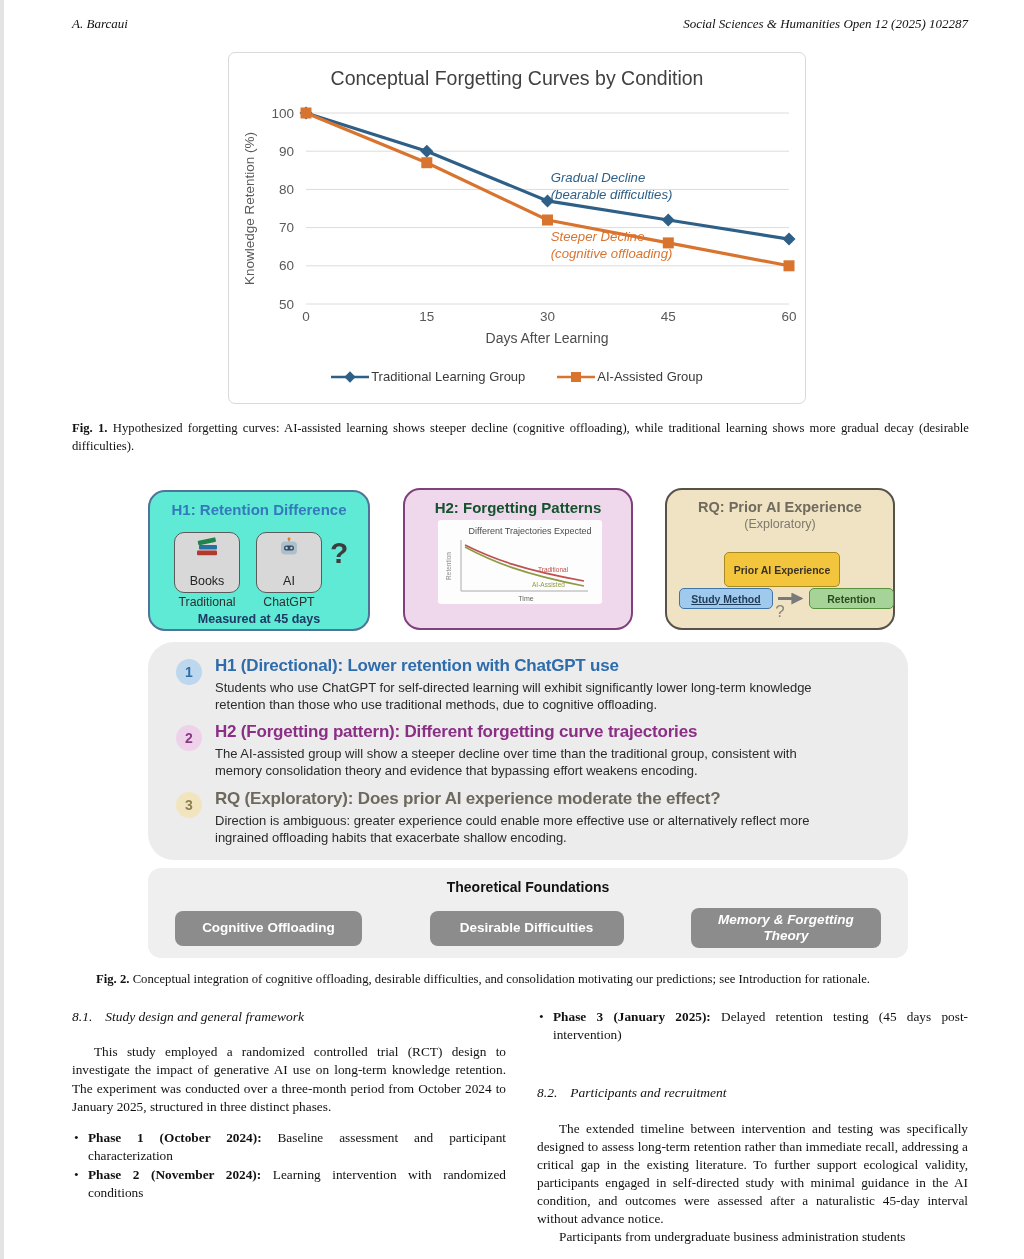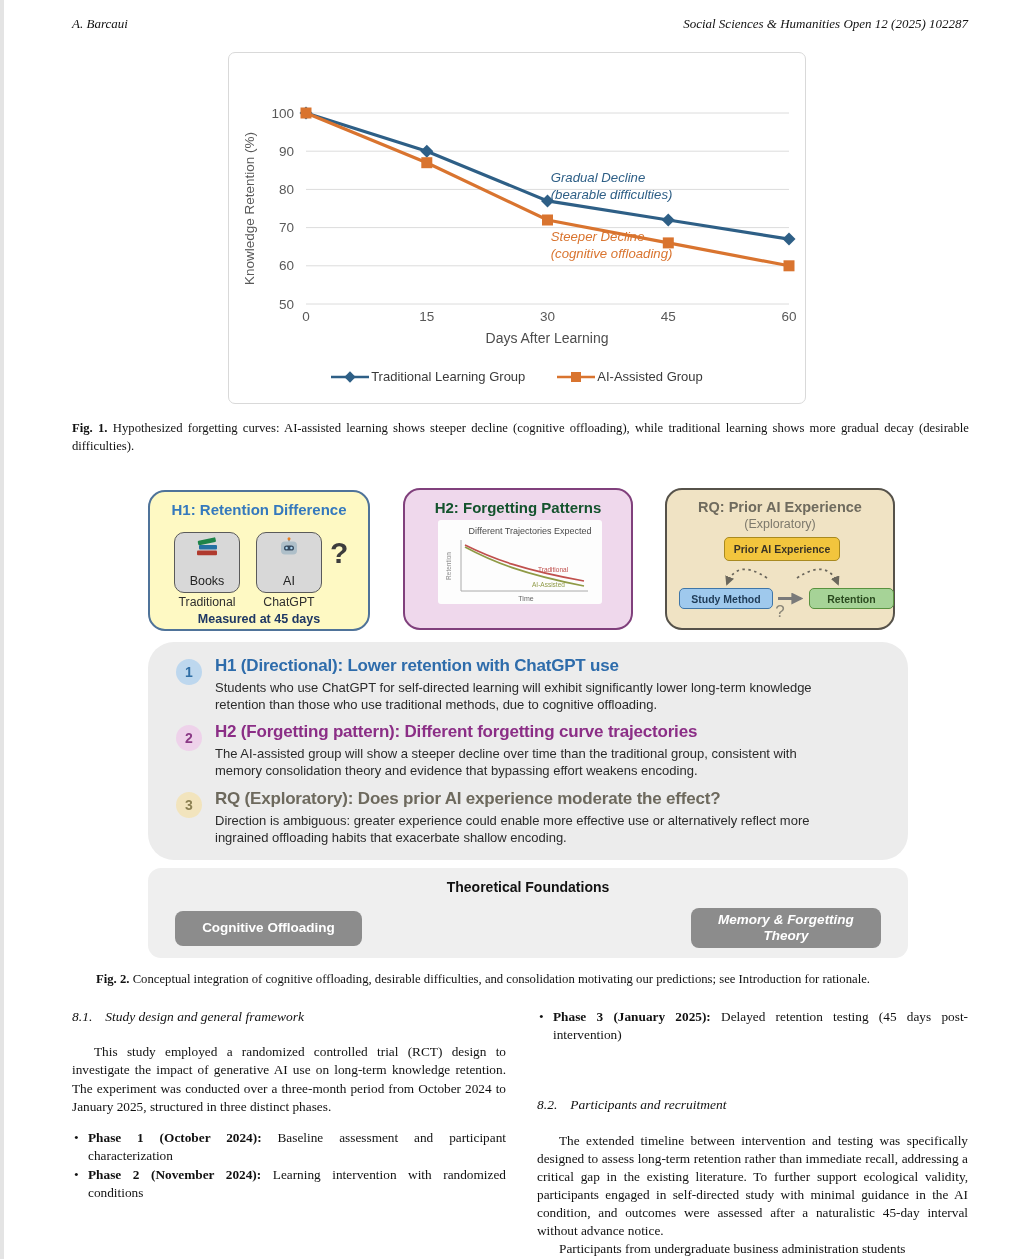--- a/index.html
+++ b/index.html
@@ -44,22 +44,22 @@
   .h1-q{position:absolute;left:180px;top:44px;font-size:30px;font-weight:bold;color:#3d3d3d;}
   .card-cap{position:absolute;top:103px;width:66px;text-align:center;font-size:12.3px;color:#2f2f2f;}
   .card-cap.c1{left:24px;} .card-cap.c2{left:106px;}
   .h1-footer{position:absolute;top:120px;left:0;right:0;text-align:center;font-weight:bold;
              font-size:12.5px;color:#1f3864;}
 
   .h2-card{position:absolute;left:33px;top:30px;width:164px;height:84px;background:#fdfdfd;border-radius:3px;}
 
   .rq-pill{position:absolute;border:1.5px solid;border-radius:5px;display:flex;align-items:center;
            justify-content:center;font-weight:bold;font-size:10.5px;box-sizing:border-box;color:#3a3325;}
-  .rq-mod{left:57px;top:47px;width:116px;height:24px;}
-  .rq-pred{left:12px;top:98px;width:94px;height:21px;color:#1f3b57;}
+  .rq-mod{left:57px;top:62px;width:116px;height:35px;}
+  .rq-pred{left:12px;top:98px;width:94px;height:21px;color:#1f3b57;text-decoration:underline;}
   .rq-out{left:142px;top:98px;width:85px;height:21px;color:#2a4a1f;}
   .rq-q{position:absolute;left:0;right:0;top:112px;text-align:center;font-size:17px;color:#8a8678;}
   .rq-svg{position:absolute;left:0;top:0;pointer-events:none;}
 
   
   .hypo-panel{position:absolute;left:148px;top:642px;width:760px;height:218px;background:#ececec;
               border-radius:26px;padding:14px 0 0 28px;box-sizing:border-box;
               font-family:"Liberation Sans",sans-serif;}
   .hypo-item{display:flex;gap:13px;margin-bottom:9px;}
   .hypo-num{width:26px;height:26px;border-radius:50%;display:flex;align-items:center;
@@ -94,20 +94,21 @@
 </head>
 <body>
 
 <div id="page">
   <div class="scan-edge"></div>
 
   <div class="hdr hdr-left">A. Barcaui</div>
   <div class="hdr hdr-right">Social Sciences &amp; Humanities Open 12 (2025) 102287</div>
 
   <div class="fig1">
+    <div class="fig1-title">Conceptual Forgetting Curves by Condition</div>
     <svg id="fig1-svg" width="560" height="225">
         <line x1="67" y1="203.0" x2="550" y2="203.0" stroke="#dcdcdc" stroke-width="1"></line>
         <text x="55" y="207.5" text-anchor="end" fill="#595959" font-size="13.5">50</text>
         <line x1="67" y1="164.8" x2="550" y2="164.8" stroke="#dcdcdc" stroke-width="1"></line>
         <text x="55" y="169.3" text-anchor="end" fill="#595959" font-size="13.5">60</text>
         <line x1="67" y1="126.6" x2="550" y2="126.6" stroke="#dcdcdc" stroke-width="1"></line>
         <text x="55" y="131.1" text-anchor="end" fill="#595959" font-size="13.5">70</text>
         <line x1="67" y1="88.4" x2="550" y2="88.4" stroke="#dcdcdc" stroke-width="1"></line>
         <text x="55" y="92.9" text-anchor="end" fill="#595959" font-size="13.5">80</text>
         <line x1="67" y1="50.2" x2="550" y2="50.2" stroke="#dcdcdc" stroke-width="1"></line>
@@ -154,21 +155,21 @@
         <span>AI-Assisted Group</span>
       </div>
     </div>
   </div>
 
   <div class="caption cap1">
     <span class="cap-label">Fig. 1.</span>
     <span>Hypothesized forgetting curves: AI-assisted learning shows steeper decline (cognitive offloading), while traditional learning shows more gradual decay (desirable difficulties).</span>
   </div>
 
-  <div class="fbox h1box" style="background: #fef9c3; border-color: rgb(79, 115, 153);">
+  <div class="fbox h1box" style="background: #5eead4; border-color: rgb(79, 115, 153);">
     <div class="fbox-title" style="color: rgb(53, 121, 189);">H1: Retention Difference</div>
     <div class="mini-card">
       <svg width="26" height="21" viewBox="0 0 26 21">
         <g transform="rotate(-12 13 5)">
             <rect x="4" y="2" width="18" height="4.6" rx="1" fill="#1e8449"></rect>
           </g>
         <rect x="5" y="8" width="18" height="4.6" rx="1" fill="#2471a3"></rect>
         <rect x="3" y="13.4" width="20" height="4.8" rx="1" fill="#b03a2e"></rect>
       </svg>
       <div class="mini-card-label">Books</div>
@@ -250,20 +251,21 @@
         <div class="hypo-title" style="color: rgb(109, 105, 93);">RQ (Exploratory): Does prior AI experience moderate the effect?</div>
         <div class="hypo-body">Direction is ambiguous: greater experience could enable more effective use or alternatively reflect more ingrained offloading habits that exacerbate shallow encoding.</div>
       </div>
     </div>
   </div>
 
   <div class="found-panel">
     <div class="found-title">Theoretical Foundations</div>
     <div class="found-row">
       <div class="found-pill fp1" style="background: rgb(140, 140, 140);">Cognitive Offloading</div>
+      <div class="found-pill fp2" style="background: rgb(140, 140, 140);">Desirable Difficulties</div>
       <div class="found-pill fp3" style="background: rgb(140, 140, 140); font-style: italic;">Memory &amp; Forgetting Theory</div>
     </div>
   </div>
 
   <div class="caption cap2">
     <span class="cap-label">Fig. 2.</span>
     <span>Conceptual integration of cognitive offloading, desirable difficulties, and consolidation motivating our predictions; see Introduction for rationale.</span>
   </div>
 
   <div class="col col-left">
@@ -281,20 +283,20 @@
       </div>
     </div>
   </div>
 
   <div class="col col-right">
     <div class="bullets mt0">
       <div class="bullet">
         <span class="lead">Phase 3 (January 2025):</span><span> Delayed retention testing (45 days post-intervention)</span>
       </div>
     </div>
-    <div class="sec-head" style="margin-top:52px;">
+    <div class="sec-head" style="margin-top:40px;">
       <span>8.2.</span>
       <span>Participants and recruitment</span>
     </div>
     <div class="para">The extended timeline between intervention and testing was specifically designed to assess long-term retention rather than immediate recall, addressing a critical gap in the existing literature. To further support ecological validity, participants engaged in self-directed study with minimal guidance in the AI condition, and outcomes were assessed after a naturalistic 45-day interval without advance notice.</div>
     <div class="para" style="margin-top:0;">Participants from undergraduate business administration students</div>
   </div>
 </div>
 
 </body></html>

